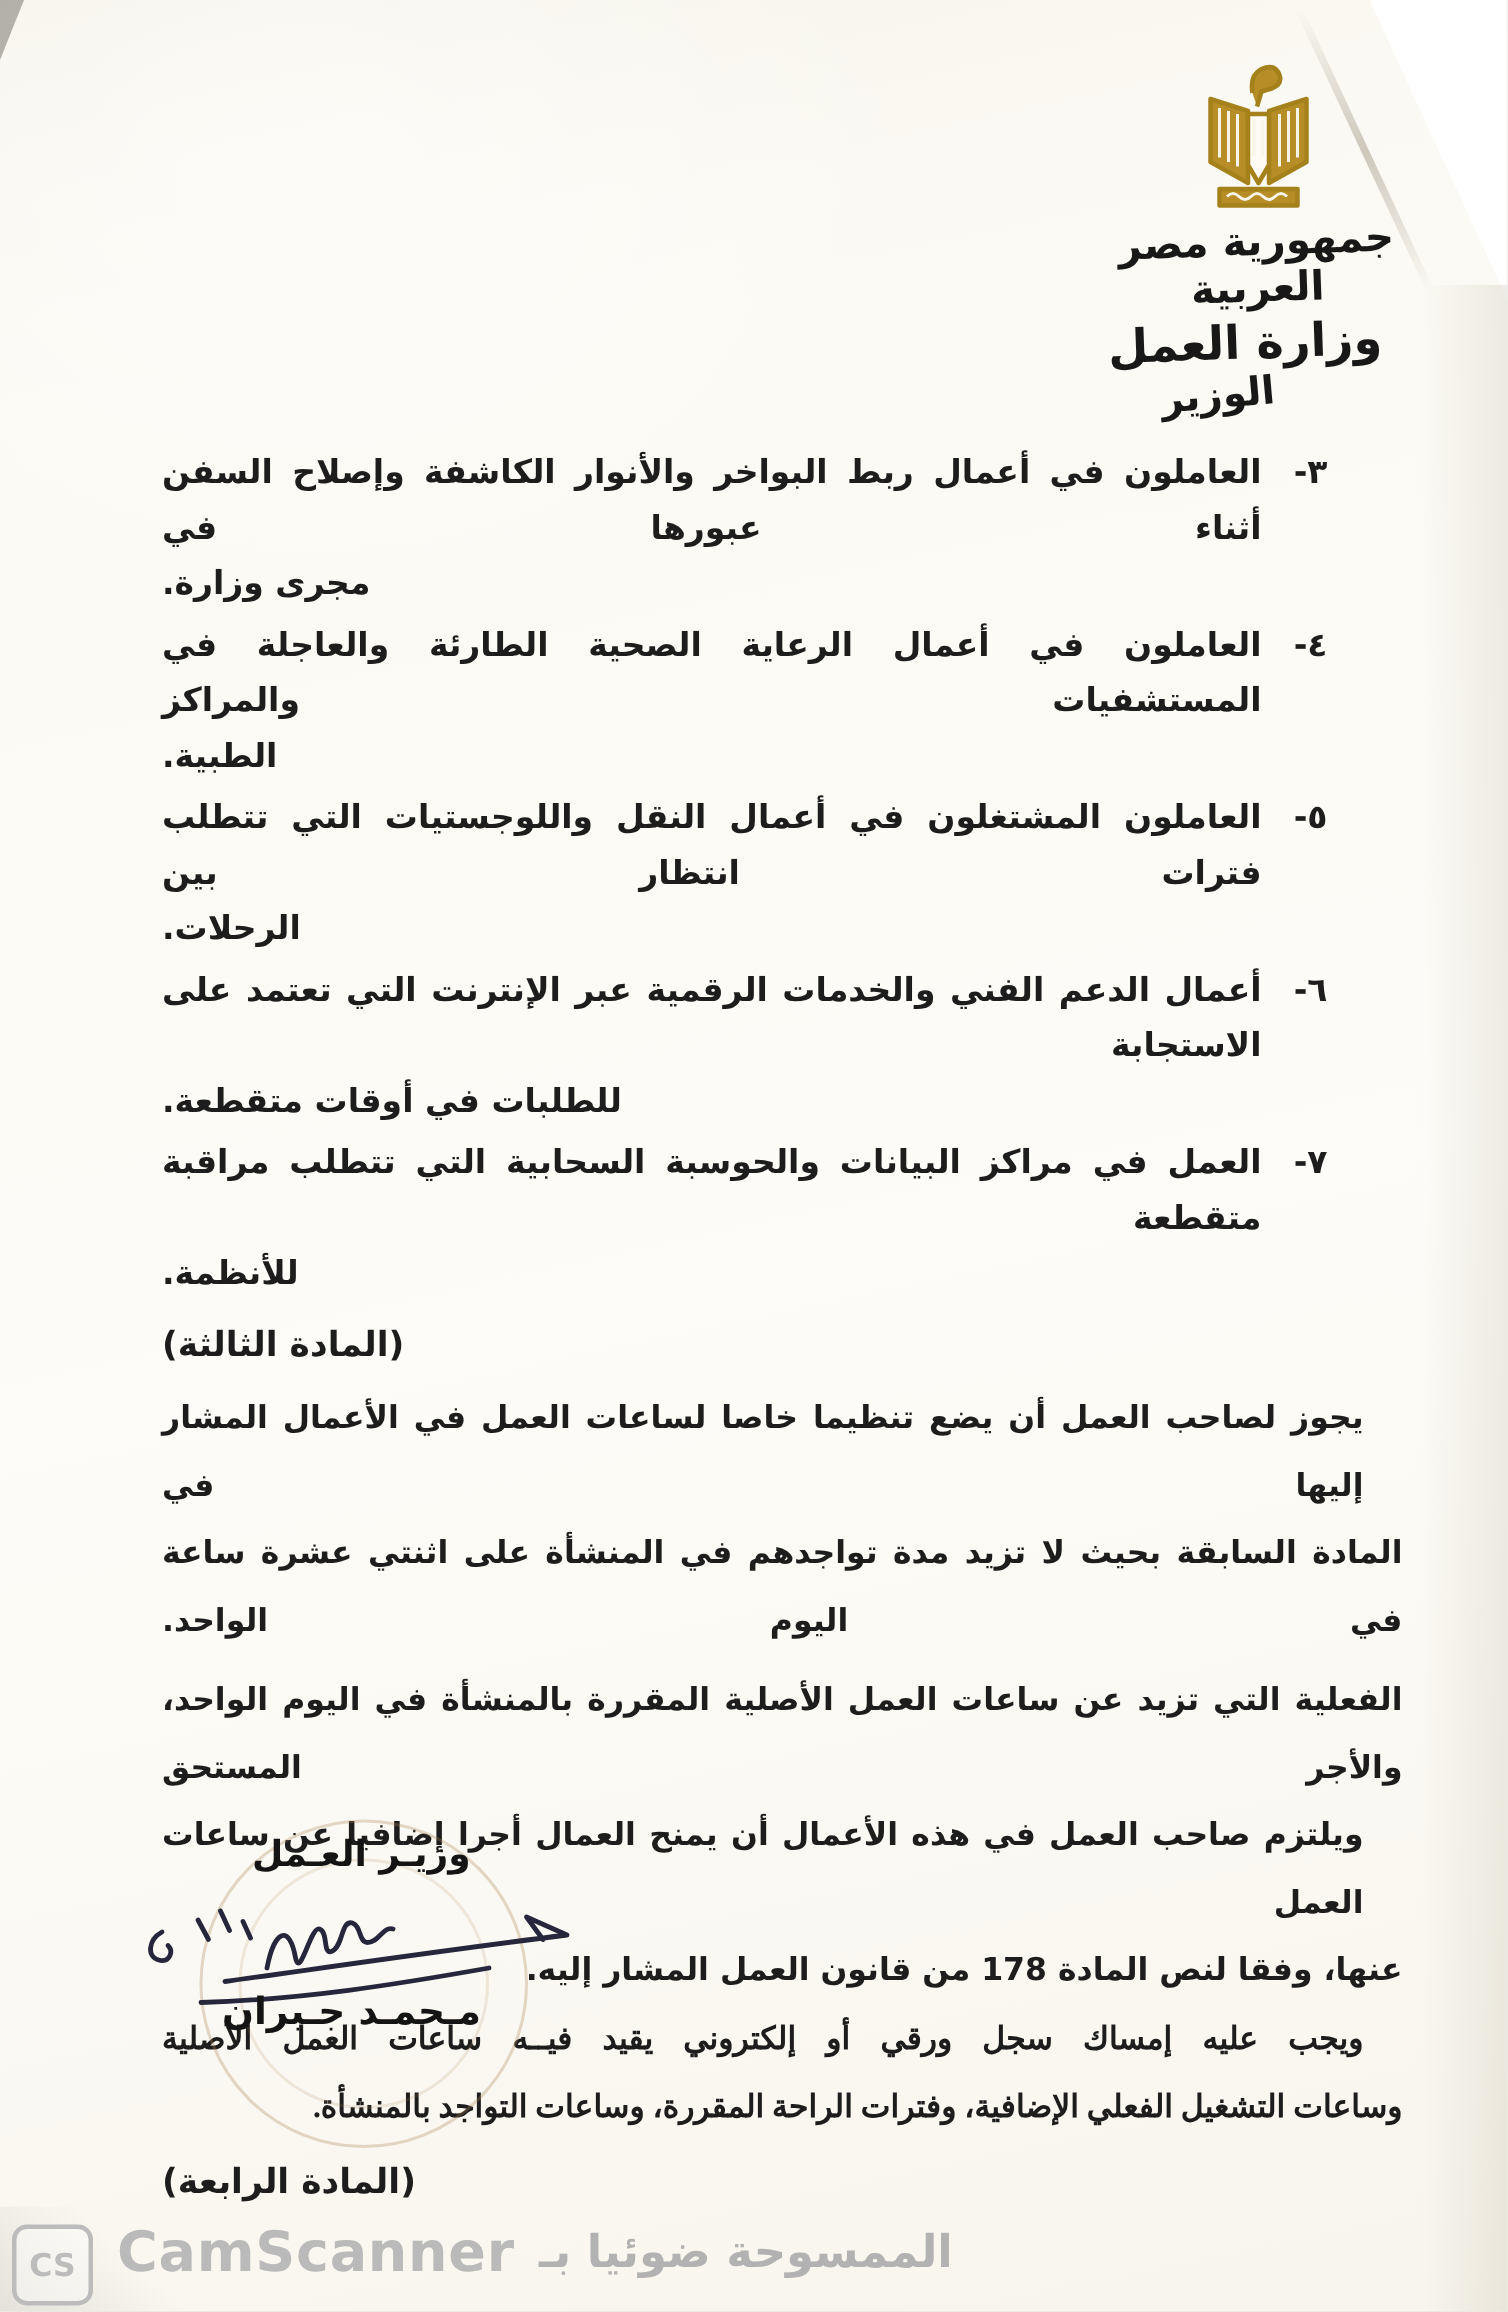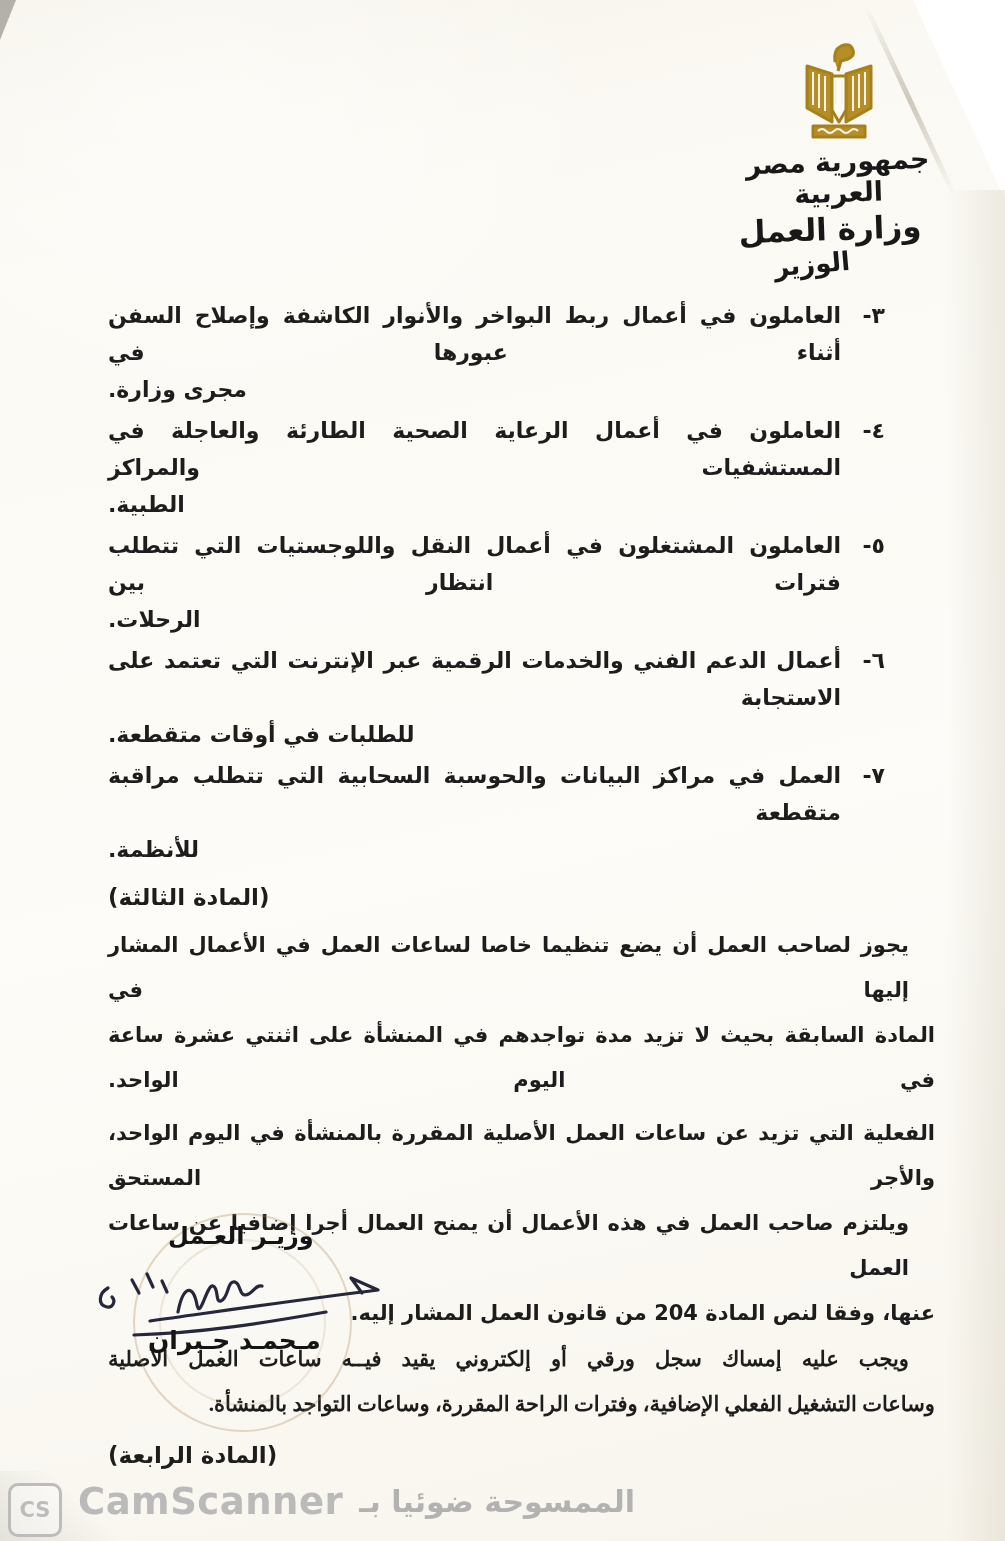--- a/index.html
+++ b/index.html
@@ -142,21 +142,21 @@
     <div class="art-h">(المادة الثالثة)</div>
 
     <div class="para p1">
       <div class="jl indent">يجوز لصاحب العمل أن يضع تنظيما خاصا لساعات العمل في الأعمال المشار إليها في</div>
       <div class="jl">المادة السابقة بحيث لا تزيد مدة تواجدهم في المنشأة على اثنتي عشرة ساعة في اليوم الواحد.</div>
     </div>
 
     <div class="para p2">
       <div class="jl">الفعلية التي تزيد عن ساعات العمل الأصلية المقررة بالمنشأة في اليوم الواحد، والأجر المستحق</div>
       <div class="jl indent">ويلتزم صاحب العمل في هذه الأعمال أن يمنح العمال أجرا إضافيا عن ساعات العمل</div>
-      <div class="rl">عنها، وفقا لنص المادة 204 من قانون العمل المشار إليه.</div>
+      <div class="rl">عنها، وفقا لنص المادة 178 من قانون العمل المشار إليه.</div>
     </div>
 
     <div class="para p3">
       <div class="jl indent">ويجب عليه إمساك سجل ورقي أو إلكتروني يقيد فيــه ساعات العمل الأصلية</div>
       <div class="rl">وساعات التشغيل الفعلي الإضافية، وفترات الراحة المقررة، وساعات التواجد بالمنشأة.</div>
     </div>
 
     <div class="art-h h4m">(المادة الرابعة)</div>
 
   </div>

